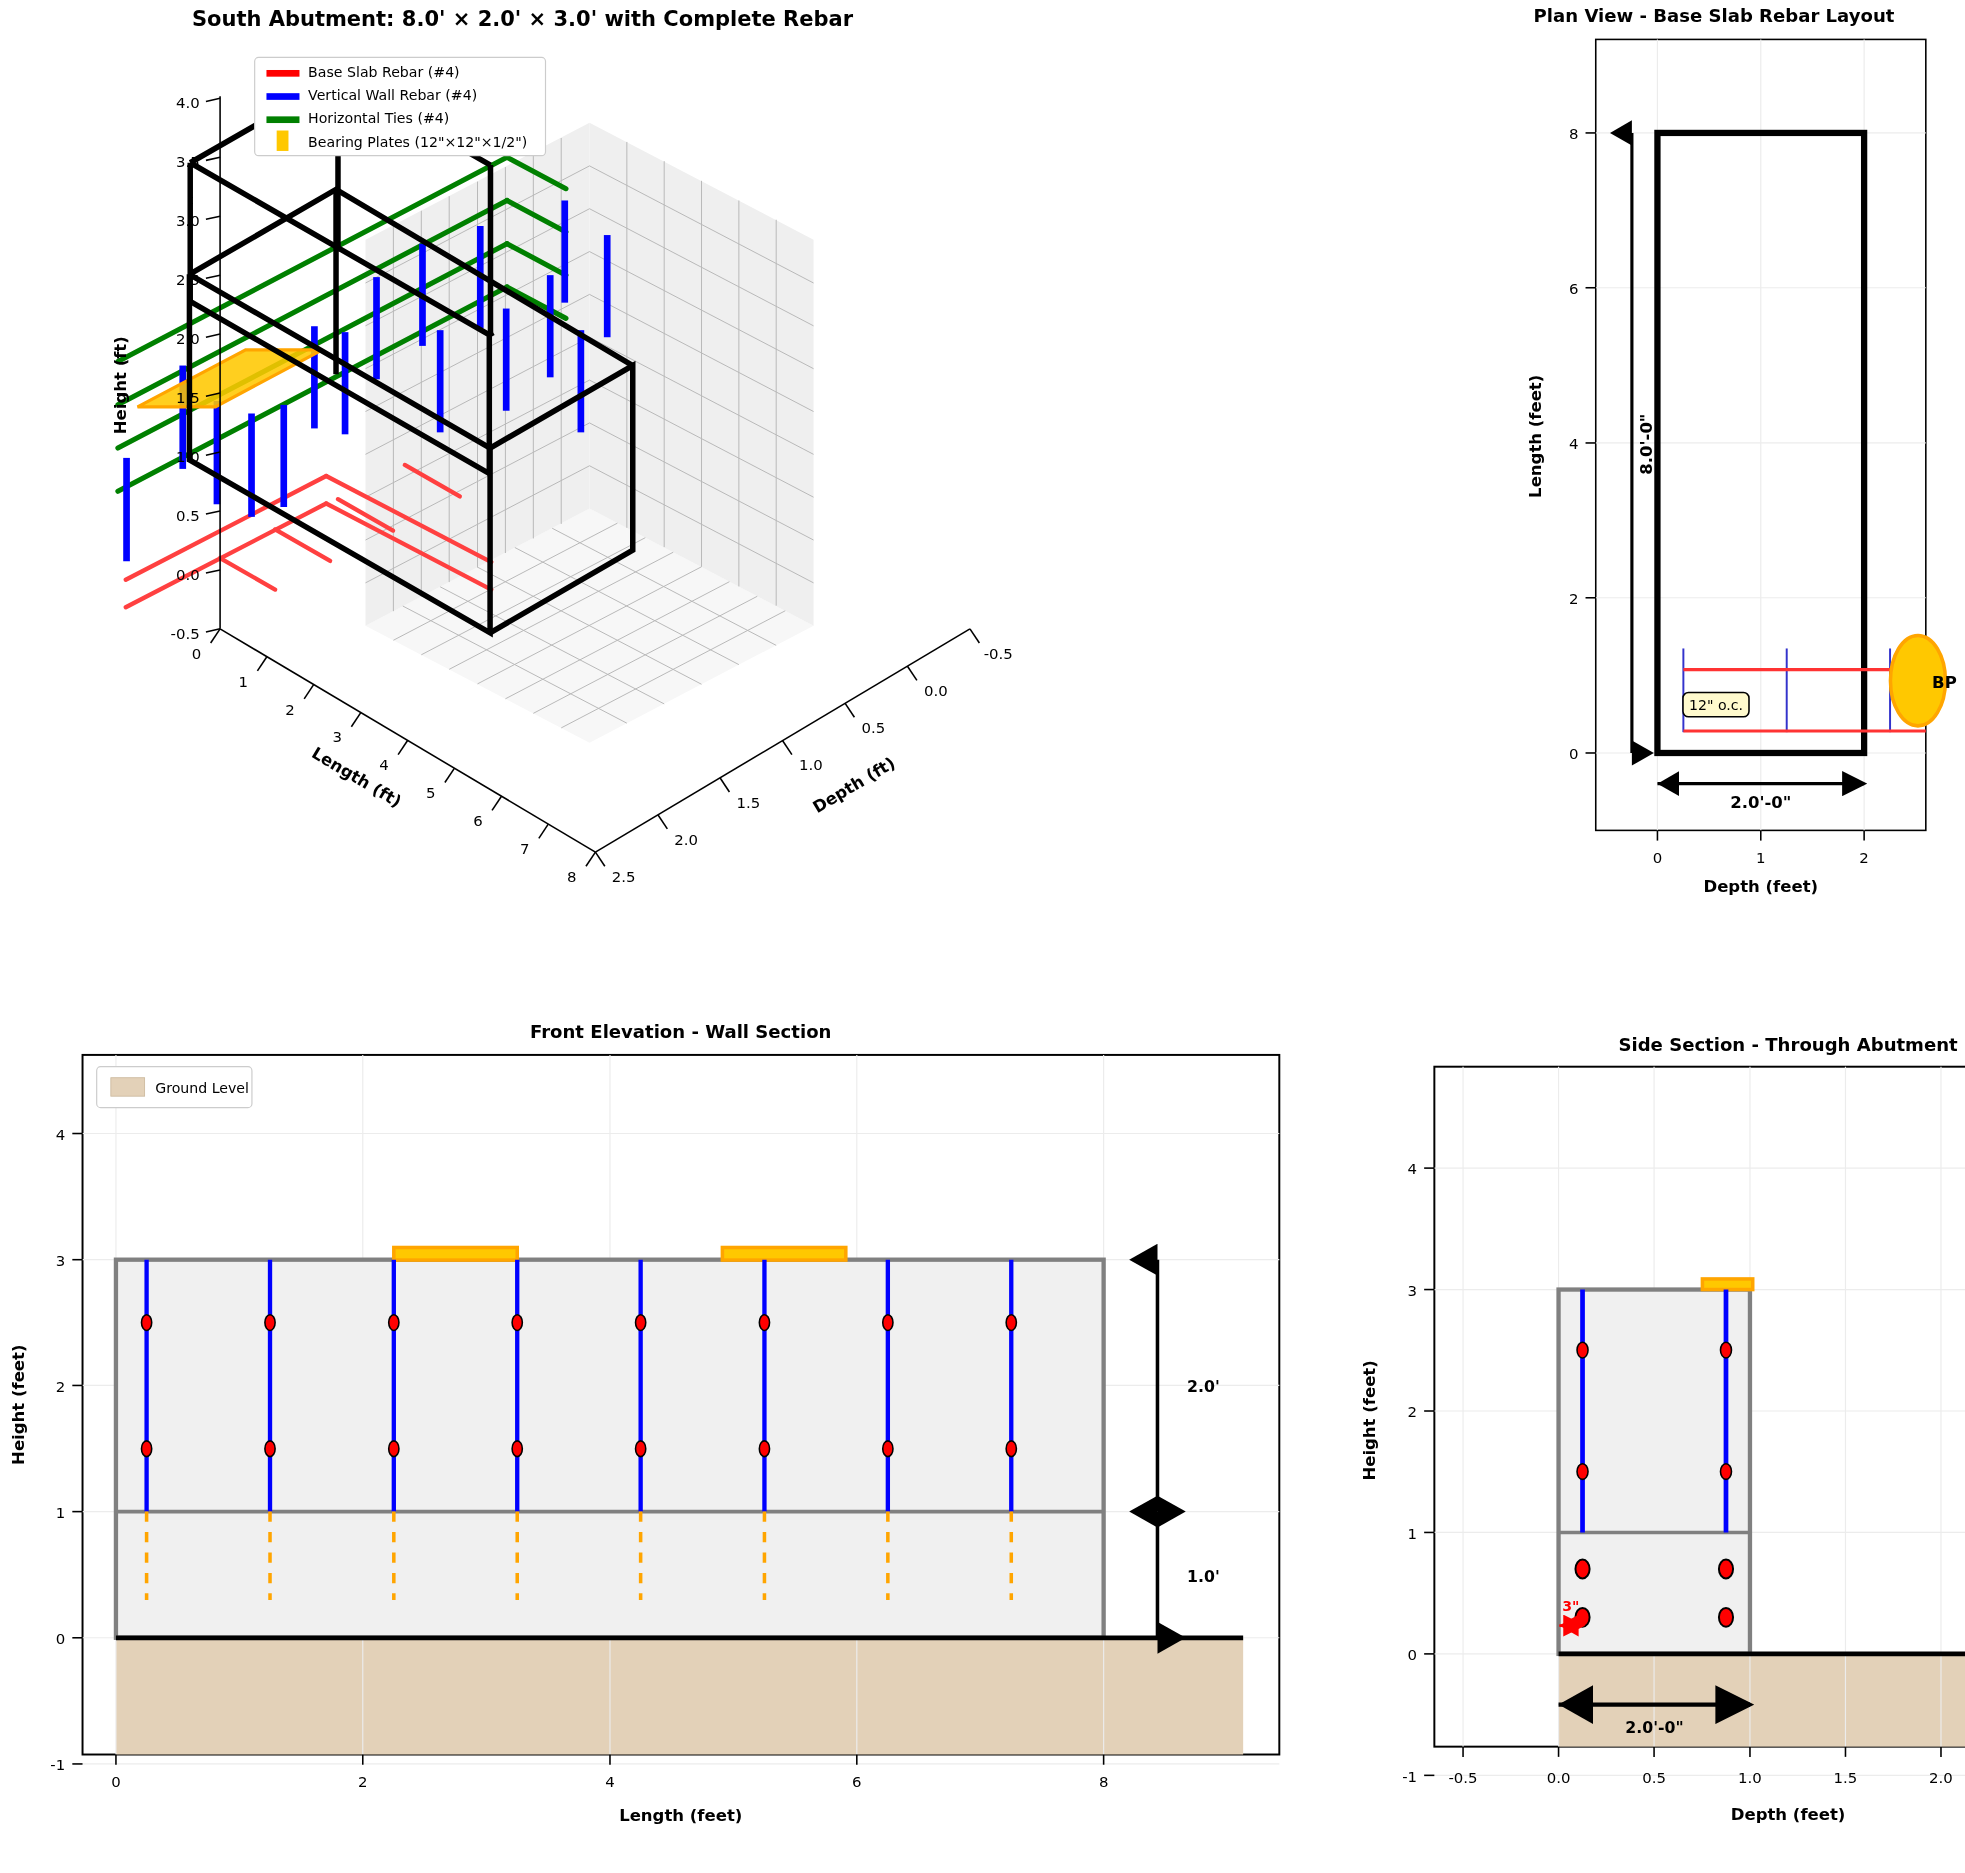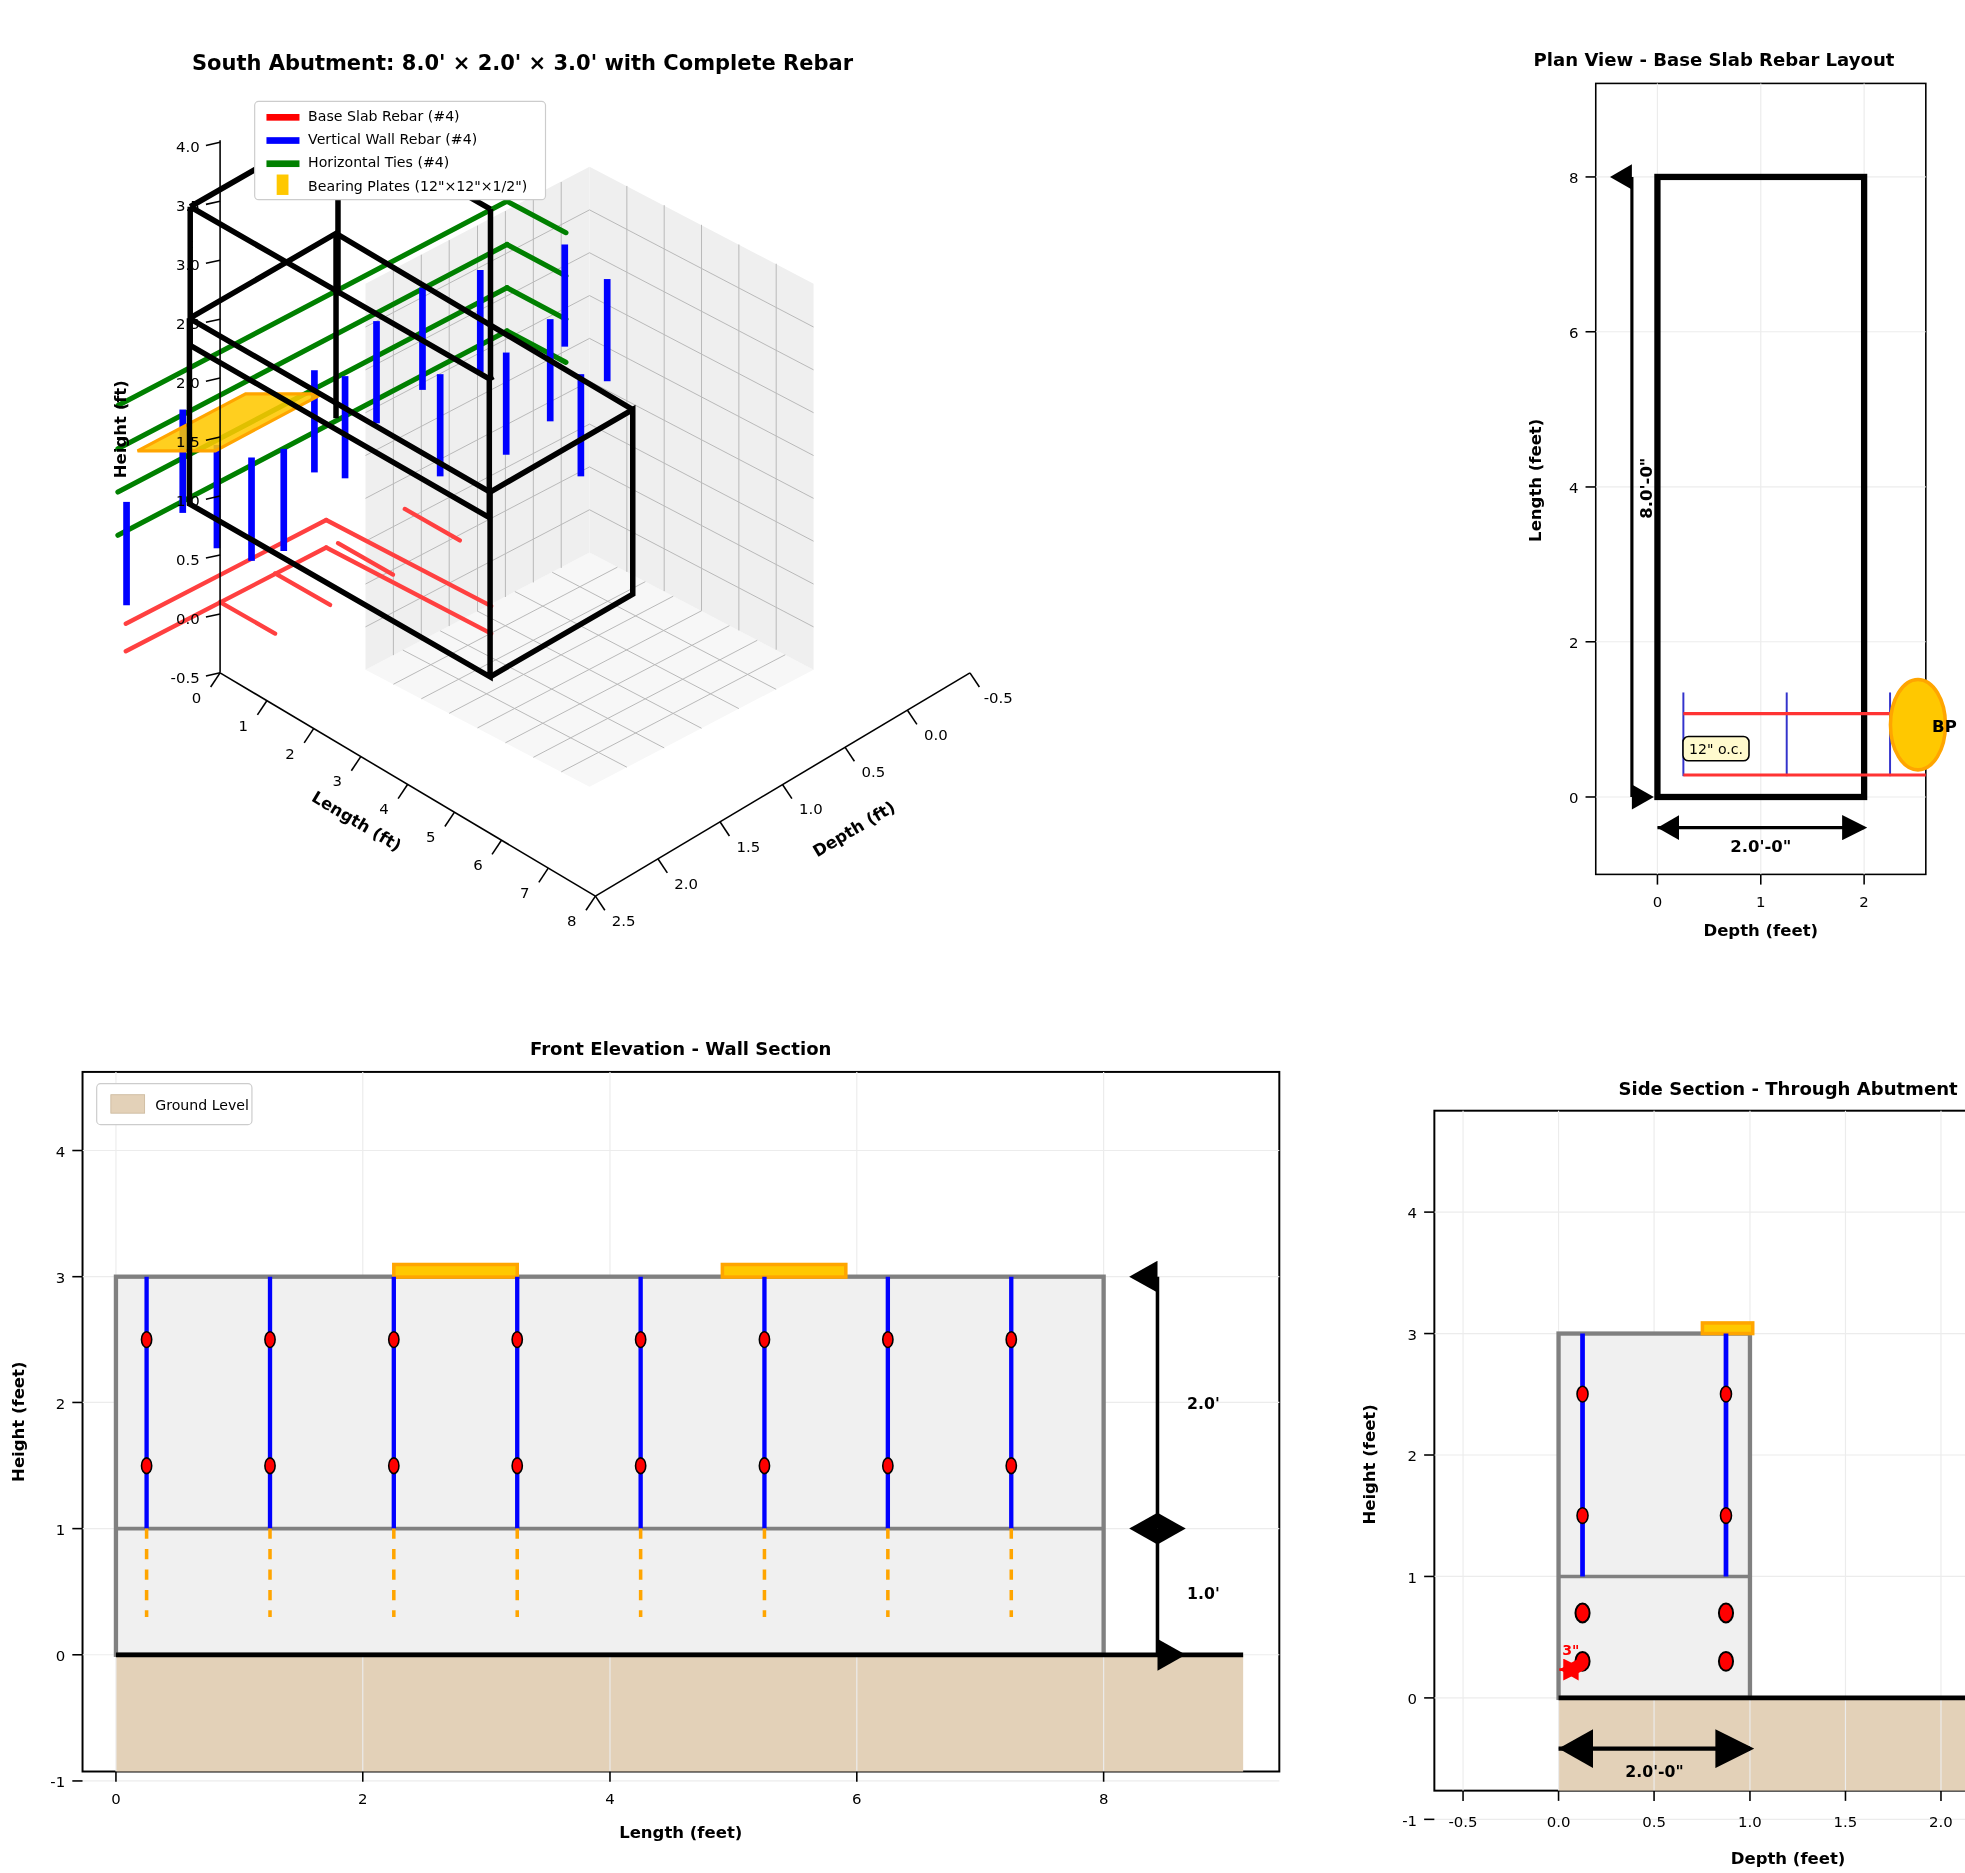--- a/index.html
+++ b/index.html
@@ -1,17 +1,17 @@
 <!DOCTYPE html>
 <html style="font-size:6.3px"><head>
 <meta charset="utf-8">
 <style>
   html,body{margin:0;padding:0;background:#ffffff;}
   body{width:2160px;height:1874px;position:relative;font-family:"DejaVu Sans",sans-serif;overflow:hidden;}
-  .panel{position:absolute;margin-top:44px;}
+  .panel{position:absolute;}
   .ttl{font-weight:bold;text-align:center;color:#000;font-family:"DejaVu Sans",sans-serif;}
   svg{display:block;overflow:visible;}
   text{font-family:"DejaVu Sans",sans-serif;fill:#000;}
   .tick{font-size:38px;}
   .axlab{font-size:42px;font-weight:bold;}
   .dimtxt{font-size:40px;font-weight:bold;}
   .legbox{fill:#ffffff;stroke:#cccccc;stroke-width:3;}
   .legtxt{font-size:36px;}
 </style>
 </head>
@@ -311,21 +311,21 @@
       <text class="tick" x="416" y="1143" text-anchor="end">4</text>
       <text class="tick" x="416" y="748" text-anchor="end">6</text>
       <text class="tick" x="416" y="354" text-anchor="end">8</text>
       <text class="axlab" x="880" y="2270" text-anchor="middle">Depth (feet)</text>
       <text class="axlab" x="320" y="1110" text-anchor="middle" transform="rotate(-90 320 1110)">Length (feet)</text>
     </g>
   </svg>
 
 </div>
 
-<div class="panel" style="left:0px;top:910px;width:1297px;height:937px;">
+<div class="panel" style="left:0px;top:937px;width:1297px;height:937px;">
   <svg width="1297" height="937" viewBox="0 0 3300 2384">
 
     <rect x="210" y="300" width="3045" height="1780" fill="#ffffff" stroke="#000000" stroke-width="5"></rect>
 
     <text class="ttl" x="1732" y="256" text-anchor="middle" style="font-size:46px;font-weight:bold;">Front Elevation - Wall Section</text>
 
     <rect x="295" y="1783" width="2868" height="297" fill="#e3d1b8"></rect>
 
     <g stroke="#ececec" stroke-width="3">
       <line x1="295" y1="300" x2="295" y2="2080"></line>

